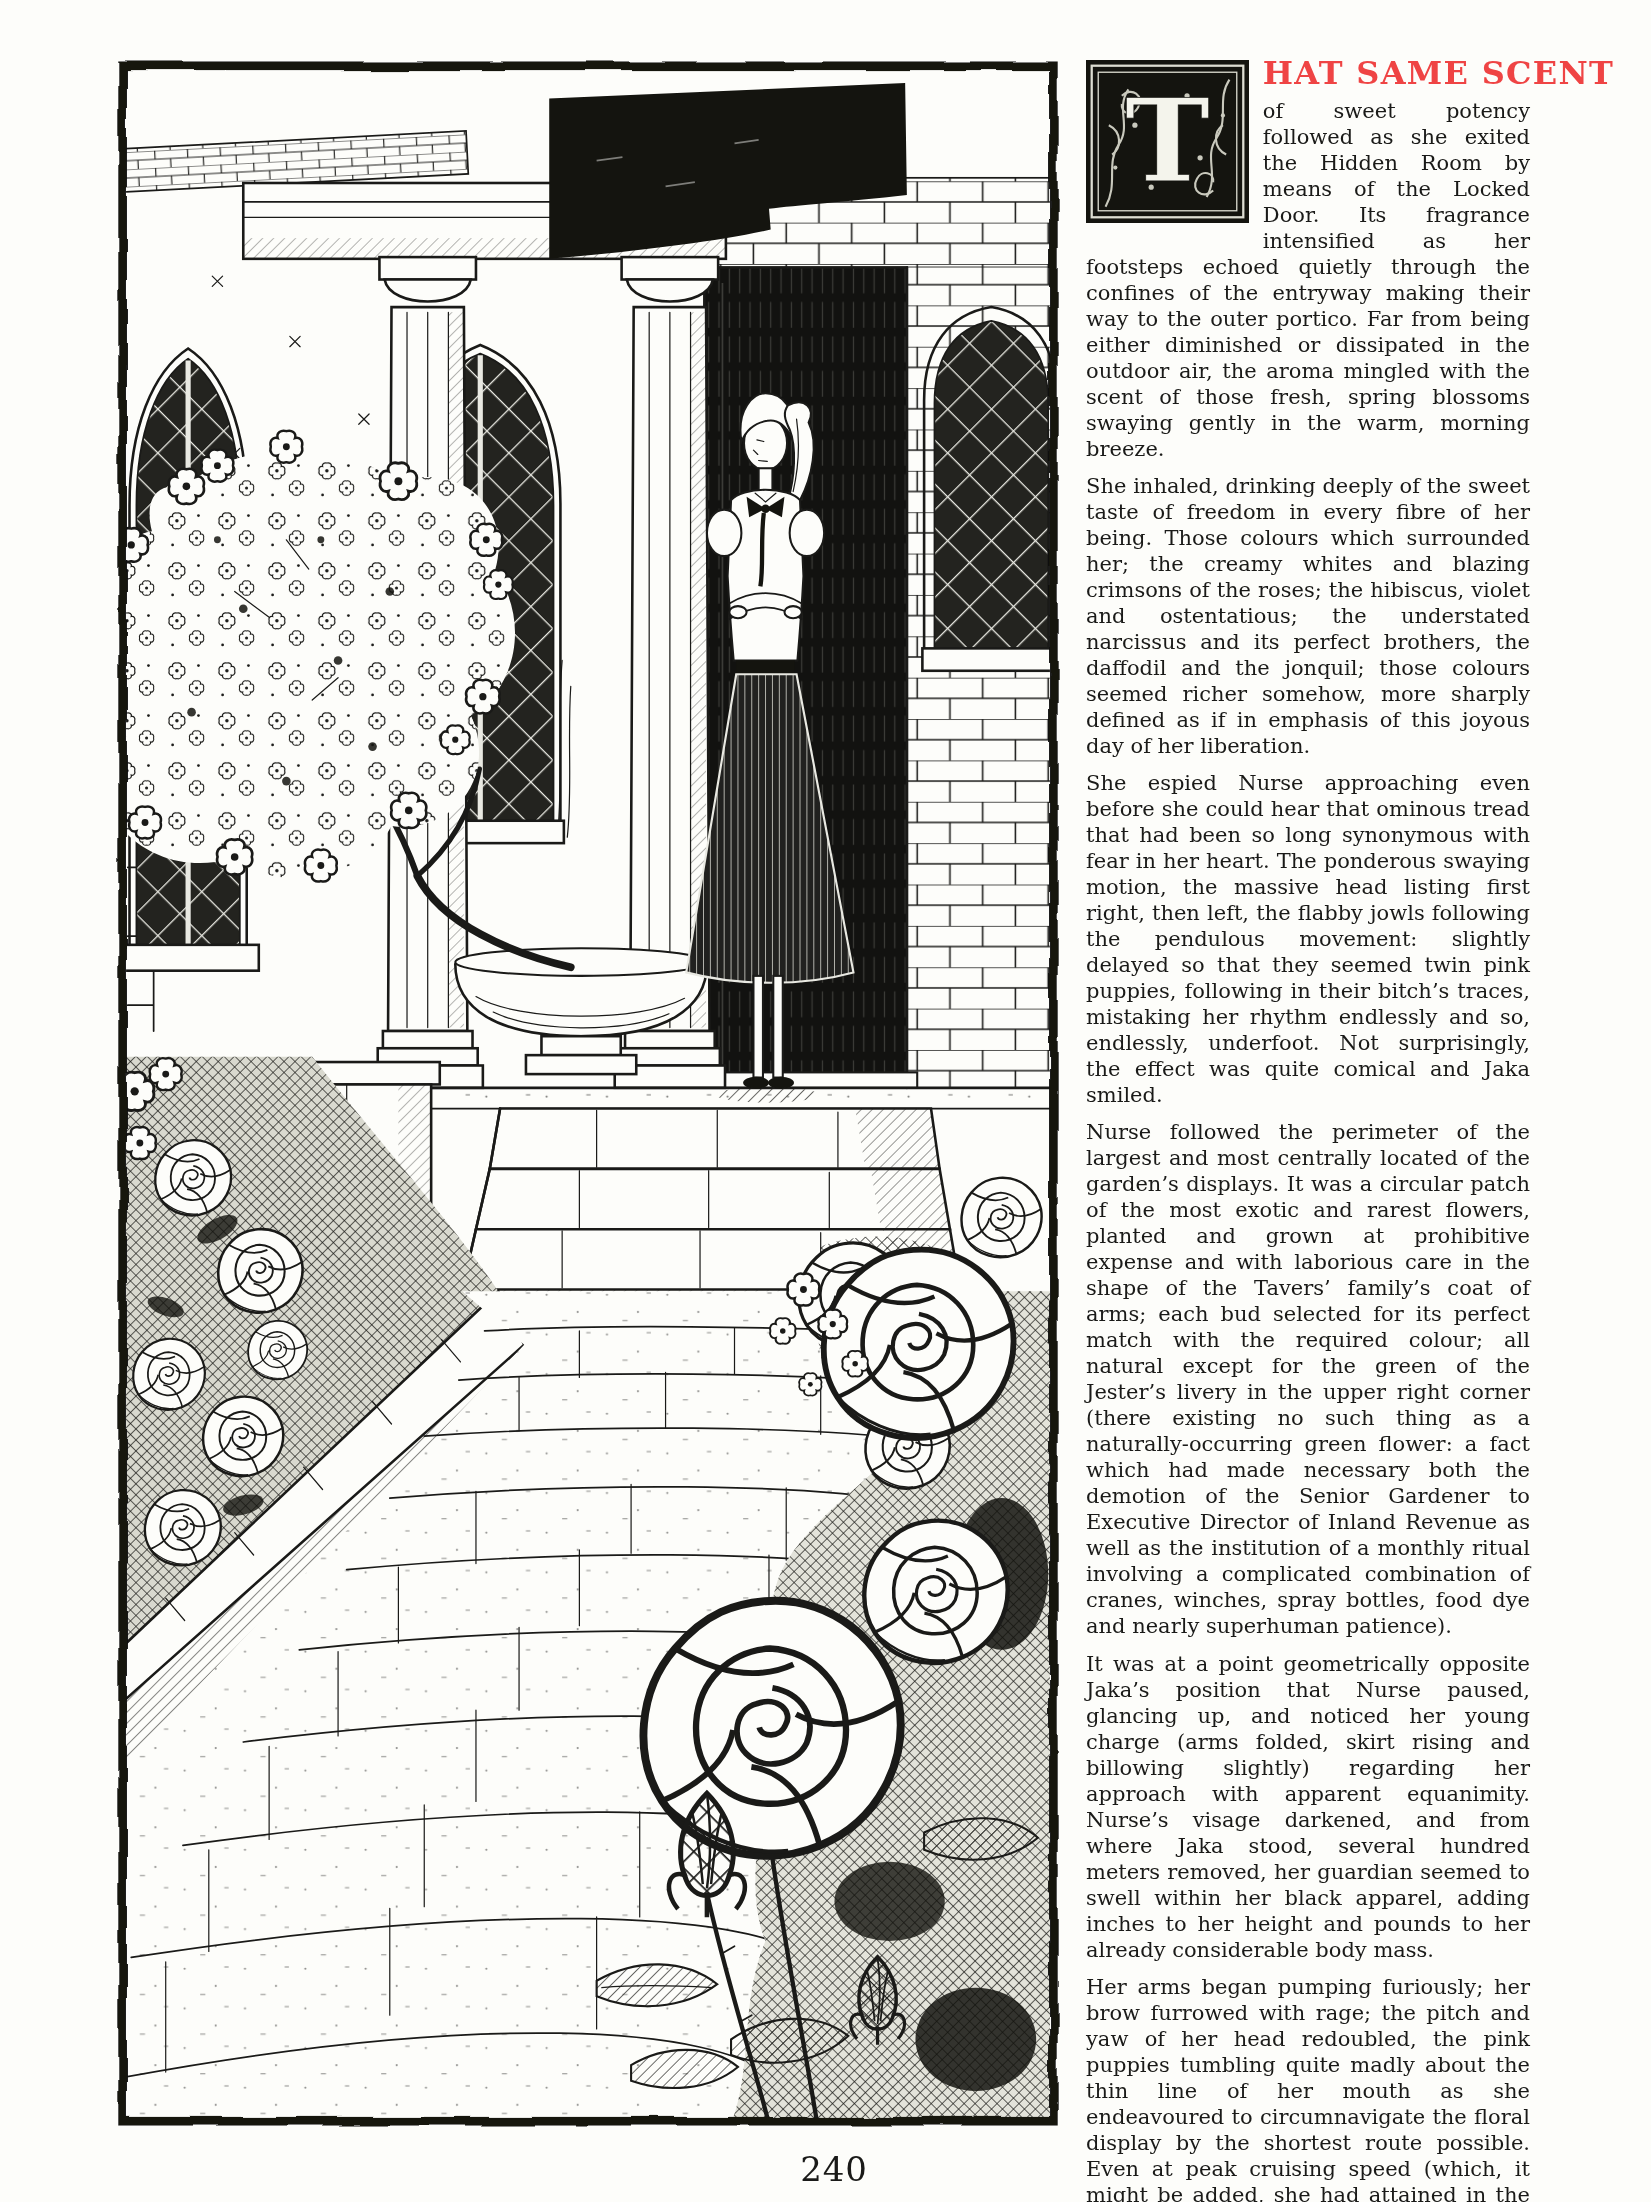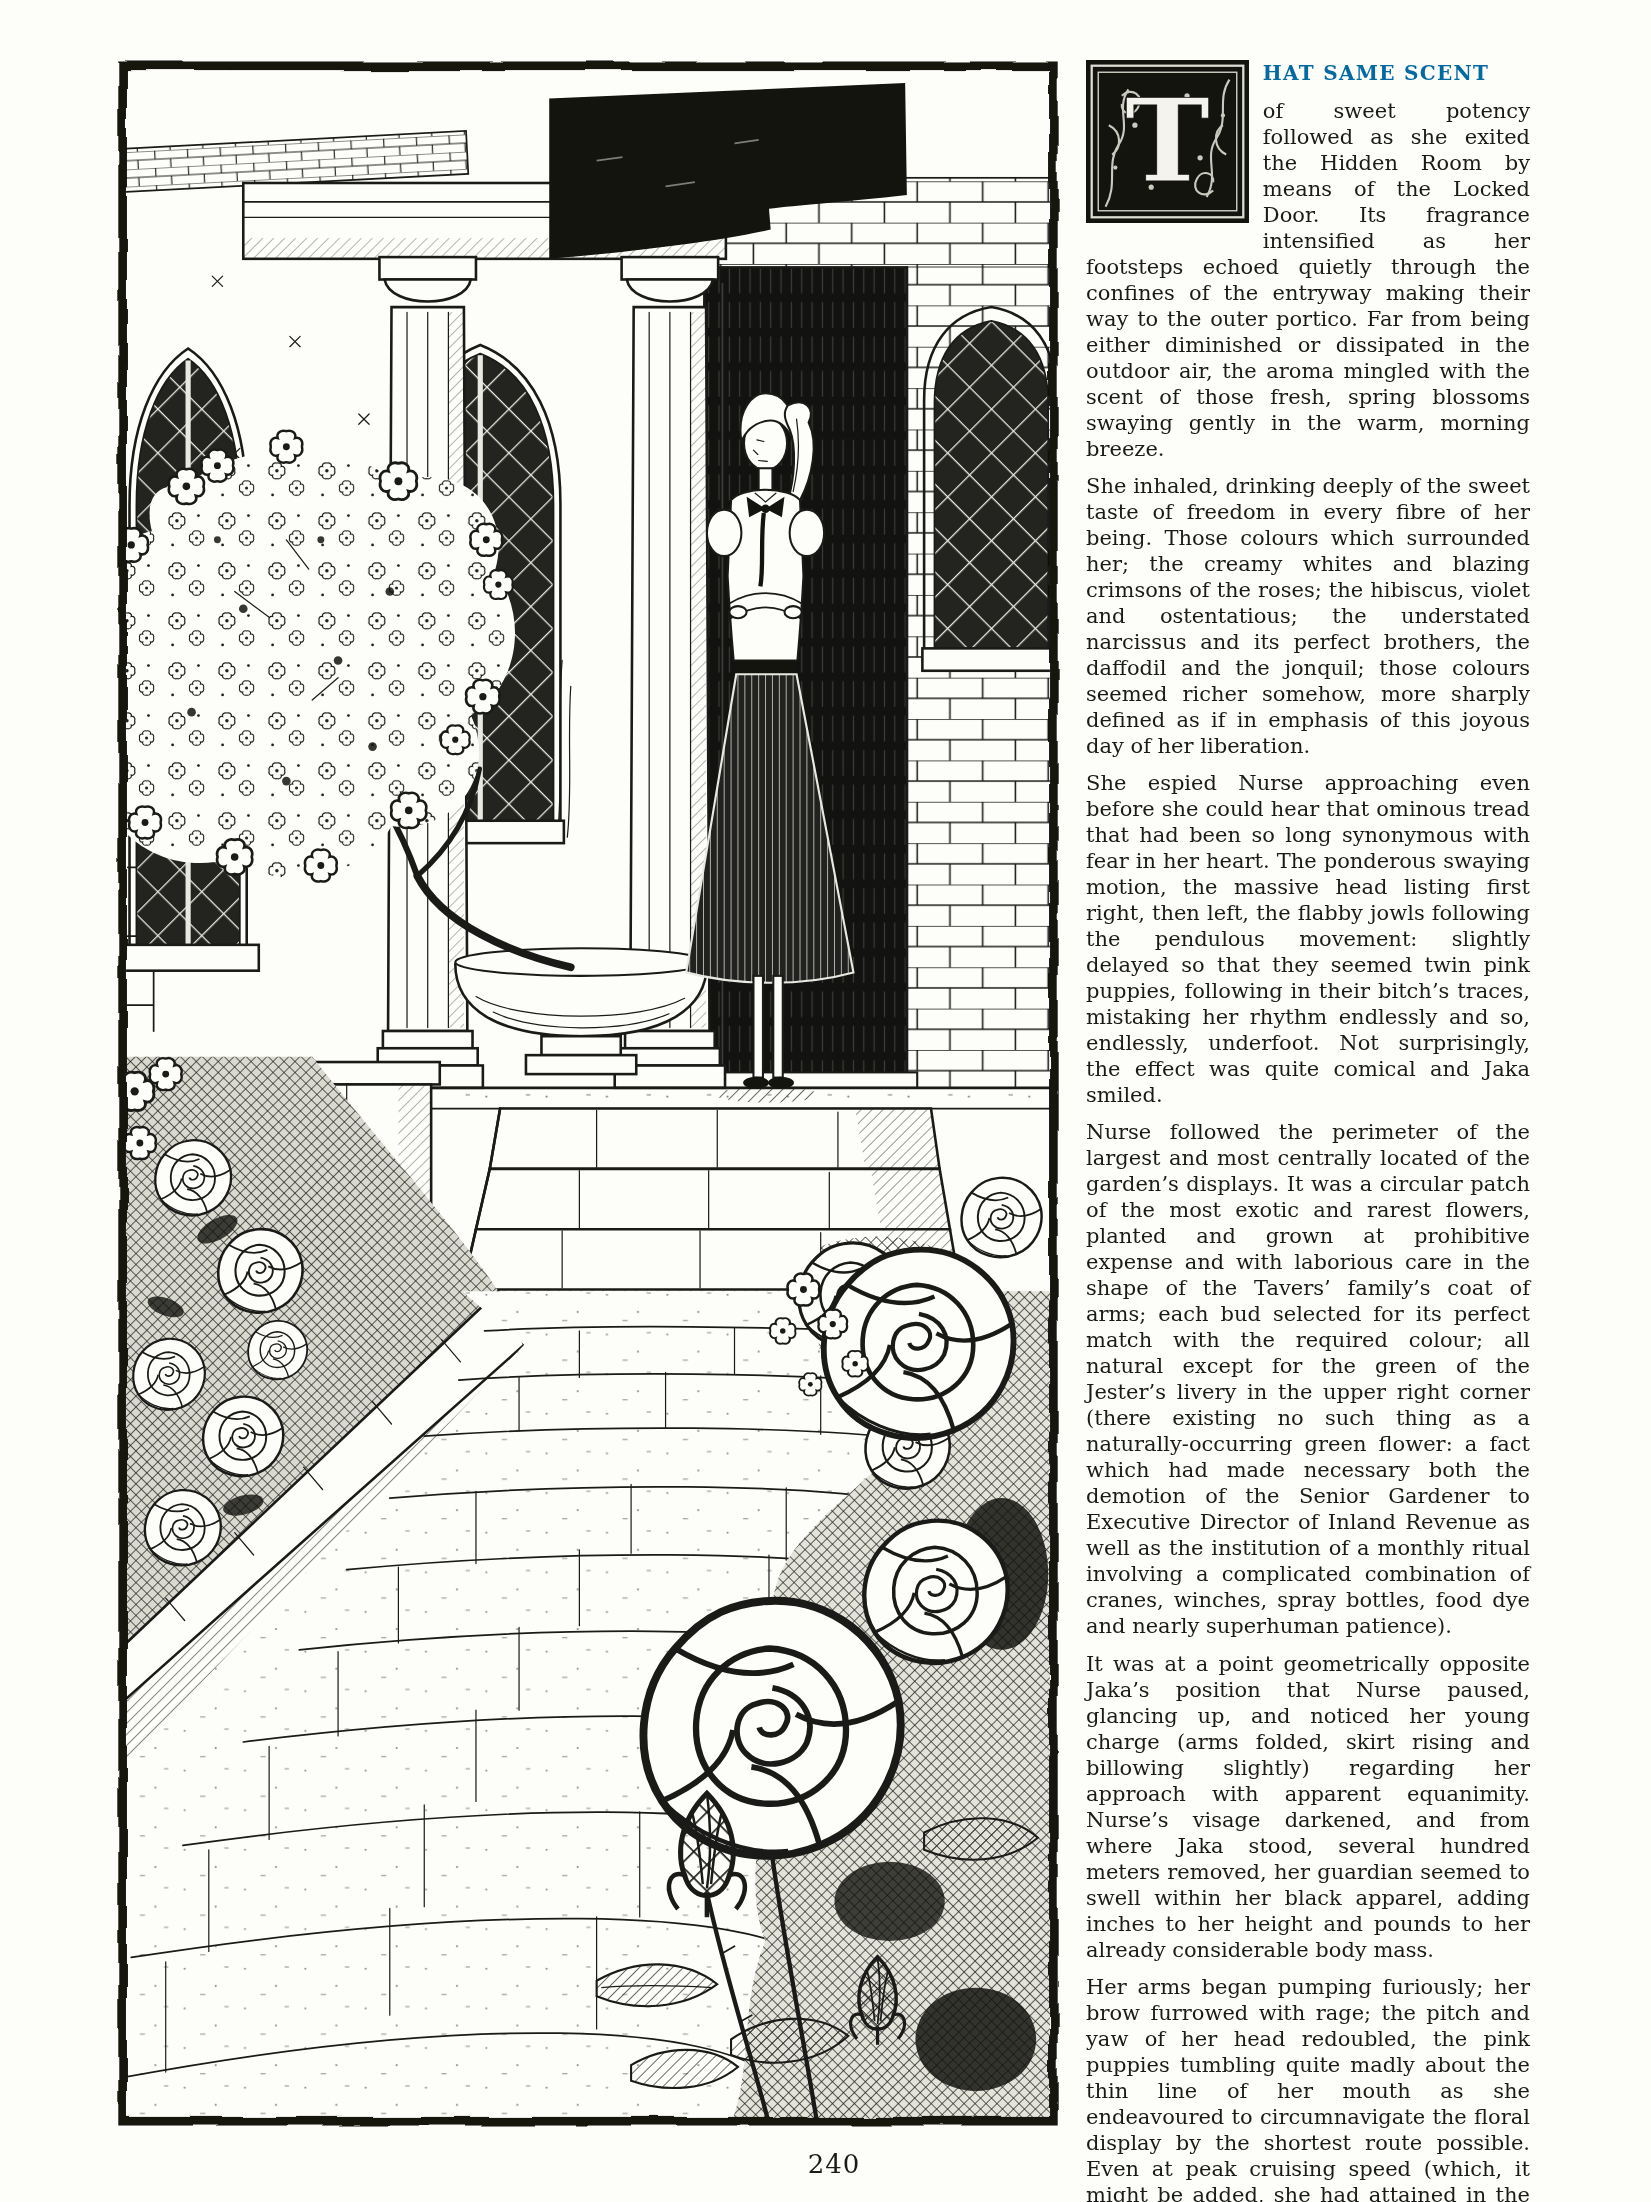--- a/index.html
+++ b/index.html
@@ -3,24 +3,24 @@
 <meta charset="utf-8">
 <style>
   html,body{margin:0;padding:0;background:#ffffff;}
   .page{position:relative;width:1652px;height:2203px;background:#fdfdfa;
         font-family:"DejaVu Serif",serif;color:#1a1a18;overflow:hidden;}
   .art{position:absolute;left:114px;top:55px;width:948px;height:2077px;}
   .text-col{position:absolute;left:1086px;top:55px;width:444px;}
   .para{margin:0 0 11.2px;font-size:21px;line-height:26px;text-align:justify;hyphens:auto;}
   .lead .dropcap{float:left;width:163px;height:167px;margin:3.4px 13.8px 5.2px 0;}
   .dropcap svg{width:100%;height:100%;display:block;}
-  .headline{display:block;font-size:20px;line-height:36px;font-weight:bold;
-            letter-spacing:1.3px;white-space:nowrap;margin:0 0 6.9px;color:#0369a1;}
+  .headline{display:block;font-size:32px;line-height:36px;font-weight:bold;
+            letter-spacing:1.3px;white-space:nowrap;margin:0 0 6.9px;color:#ef4444;}
   .folio{position:absolute;left:16px;right:0;top:2149px;text-align:center;
-         font-size:26px;letter-spacing:0.9px;}
+         font-size:34px;letter-spacing:0.9px;}
   
   .s2{fill:none;stroke:#1a1a18;stroke-width:2;stroke-linecap:round;}
   .s3{fill:none;stroke:#1a1a18;stroke-width:3;stroke-linecap:round;}
   .thin{fill:none;stroke:#1a1a18;stroke-width:1.4;stroke-linecap:round;}
   .w2{fill:#fdfdfa;stroke:#1a1a18;stroke-width:2.4;}
   .w3{fill:#fdfdfa;stroke:#1a1a18;stroke-width:3;}
   .blk{fill:#14140f;}
 </style>
 </head>
 <body>

